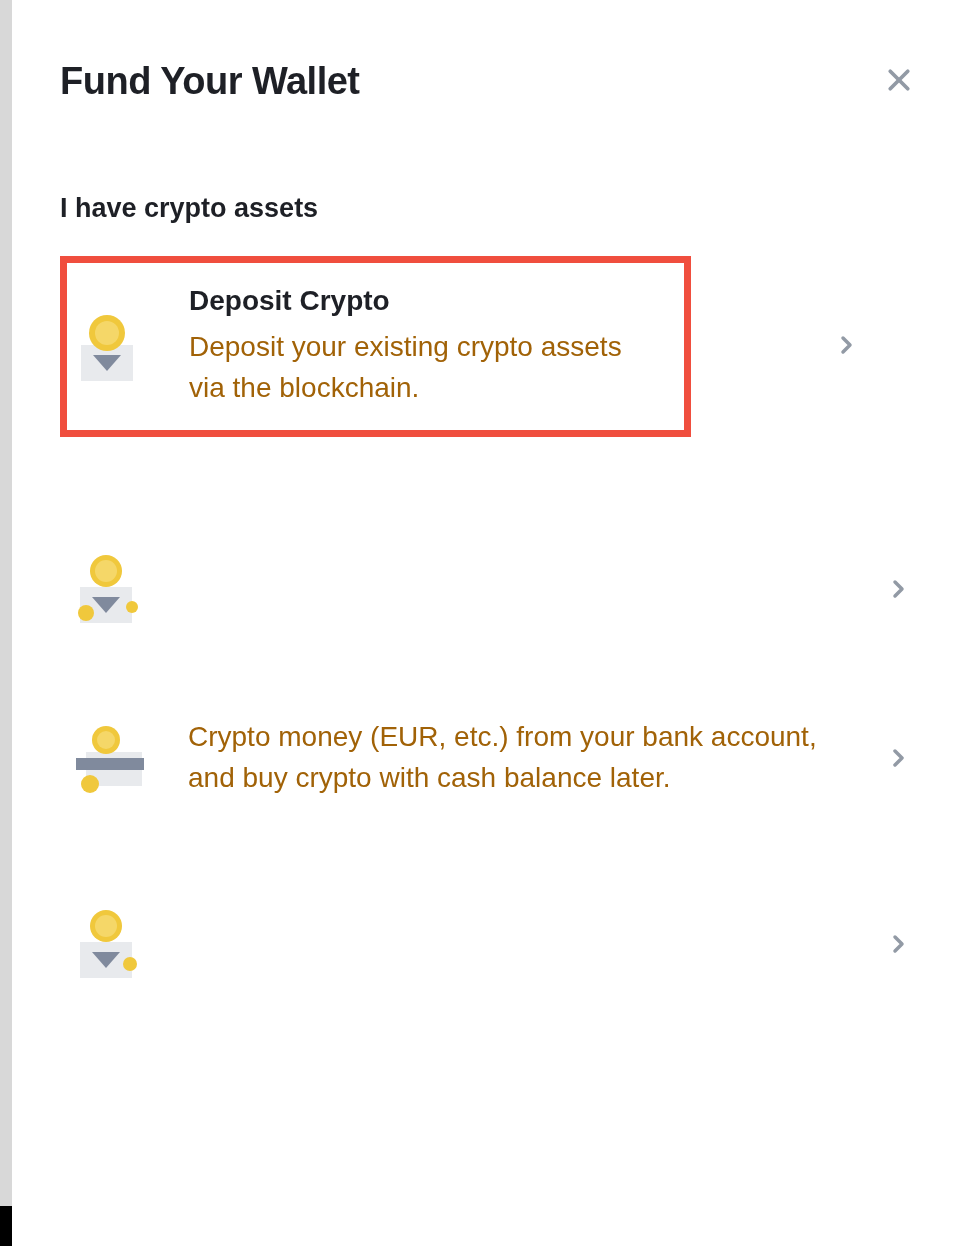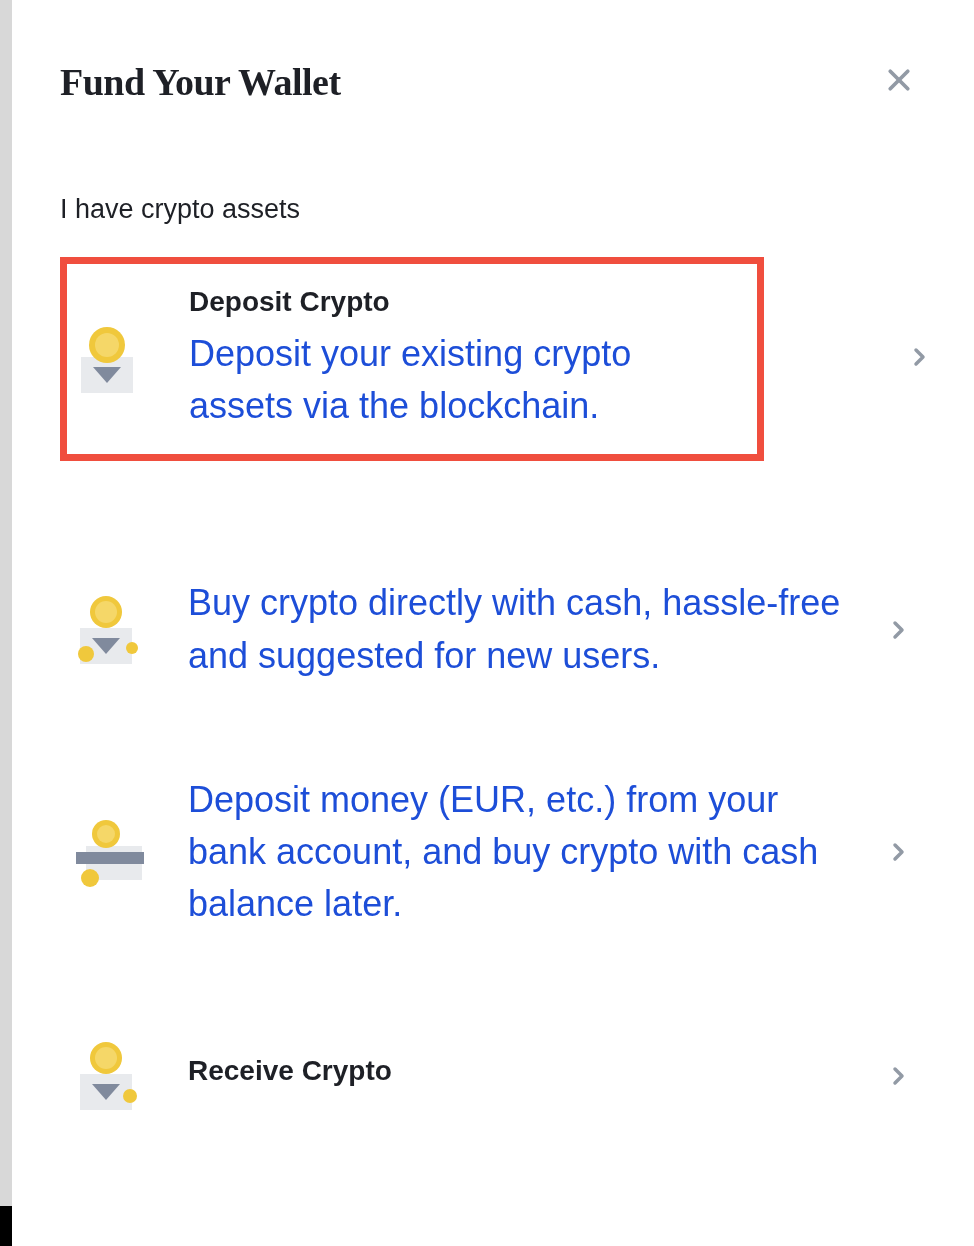--- a/index.html
+++ b/index.html
@@ -37,67 +37,66 @@
       display: flex;
       justify-content: space-between;
       align-items: center;
       margin-bottom: 90px;
     }
     .title {
       font-size: 38px;
       font-weight: 700;
       color: #1e2026;
       letter-spacing: -0.5px;
-      font-family: Liberation Serif, serif;
     }
     .close-btn {
       color: #929aa5;
       cursor: pointer;
       padding: 4px;
     }
     .section-label {
       font-size: 27px;
       color: #1e2026;
       margin-bottom: 32px;
-      font-weight: 400;
+      font-weight: 700;
     }
     .option-row {
       display: flex;
       align-items: center;
       padding: 20px 8px 20px 16px;
       cursor: pointer;
       position: relative;
       margin-bottom: 8px;
     }
     .option-row.highlighted {
       border: 7px solid #f04e3e;
       padding: 22px 2px 22px 10px;
       margin-bottom: 56px;
-      width: 704px;
+      width: 631px;
     }
     .option-icon {
       width: 72px;
       height: 72px;
       flex-shrink: 0;
       margin-right: 40px;
       position: relative;
     }
     .option-text {
       flex: 1;
       padding-right: 20px;
     }
     .option-title {
       font-size: 28px;
       font-weight: 600;
       color: #1e2026;
       margin-bottom: 10px;
     }
     .option-desc {
-      font-size: 36px;
-      color: #1d4ed8;
+      font-size: 28px;
+      color: #a16207;
       line-height: 1.45;
     }
     .chevron {
       color: #929aa5;
       flex-shrink: 0;
     }
     .option-row.highlighted .chevron-outer {
       position: absolute;
       right: -174px;
       top: 50%;
@@ -161,60 +160,58 @@
       <svg width="72" height="72" viewBox="0 0 72 72">
         <rect x="4" y="34" width="52" height="36" fill="#e8eaed"></rect>
         <polygon points="16,44 44,44 30,60" fill="#808a9d"></polygon>
         <circle cx="30" cy="18" r="16" fill="#f0c83c"></circle>
         <circle cx="30" cy="18" r="11" fill="#f5d768"></circle>
         <circle cx="10" cy="60" r="8" fill="#f0c83c"></circle>
         <circle cx="56" cy="54" r="6" fill="#f0c83c"></circle>
       </svg>
     </div>
     <div class="option-text">
-      <div class="option-desc">Buy crypto directly with cash, hassle-free and suggested for new users.</div>
     </div>
     <svg class="chevron" width="24" height="24" viewBox="0 0 24 24" fill="none" stroke="currentColor" stroke-width="3.5" stroke-linecap="round" stroke-linejoin="round">
       <polyline points="9 5 16 12 9 19"></polyline>
     </svg>
   </div>
 
   <div class="opt-spacer"></div>
 
   <div class="option-row">
     <div class="option-icon">
       <svg width="72" height="72" viewBox="0 0 72 72">
         <rect x="10" y="30" width="56" height="34" fill="#e8eaed"></rect>
         <rect x="0" y="36" width="68" height="12" fill="#808a9d"></rect>
         <circle cx="30" cy="18" r="14" fill="#f0c83c"></circle>
         <circle cx="30" cy="18" r="9" fill="#f5d768"></circle>
         <circle cx="14" cy="62" r="9" fill="#f0c83c"></circle>
       </svg>
     </div>
     <div class="option-text">
-      <div class="option-desc">Deposit money (EUR, etc.) from your bank account, and buy crypto with cash balance later.</div>
+      <div class="option-desc">Crypto money (EUR, etc.) from your bank account, and buy crypto with cash balance later.</div>
     </div>
     <svg class="chevron" width="24" height="24" viewBox="0 0 24 24" fill="none" stroke="currentColor" stroke-width="3.5" stroke-linecap="round" stroke-linejoin="round">
       <polyline points="9 5 16 12 9 19"></polyline>
     </svg>
   </div>
 
   <div class="opt-spacer2"></div>
 
   <div class="option-row">
     <div class="option-icon">
       <svg width="72" height="72" viewBox="0 0 72 72">
         <rect x="4" y="34" width="52" height="36" fill="#e8eaed"></rect>
         <polygon points="16,44 44,44 30,60" fill="#808a9d"></polygon>
         <circle cx="30" cy="18" r="16" fill="#f0c83c"></circle>
         <circle cx="30" cy="18" r="11" fill="#f5d768"></circle>
         <circle cx="54" cy="56" r="7" fill="#f0c83c"></circle>
       </svg>
     </div>
     <div class="option-text">
-      <div class="option-title">Receive Crypto</div>
     </div>
     <svg class="chevron" width="24" height="24" viewBox="0 0 24 24" fill="none" stroke="currentColor" stroke-width="3.5" stroke-linecap="round" stroke-linejoin="round">
       <polyline points="9 5 16 12 9 19"></polyline>
     </svg>
   </div>
 
 </div>
 
 </body></html>

